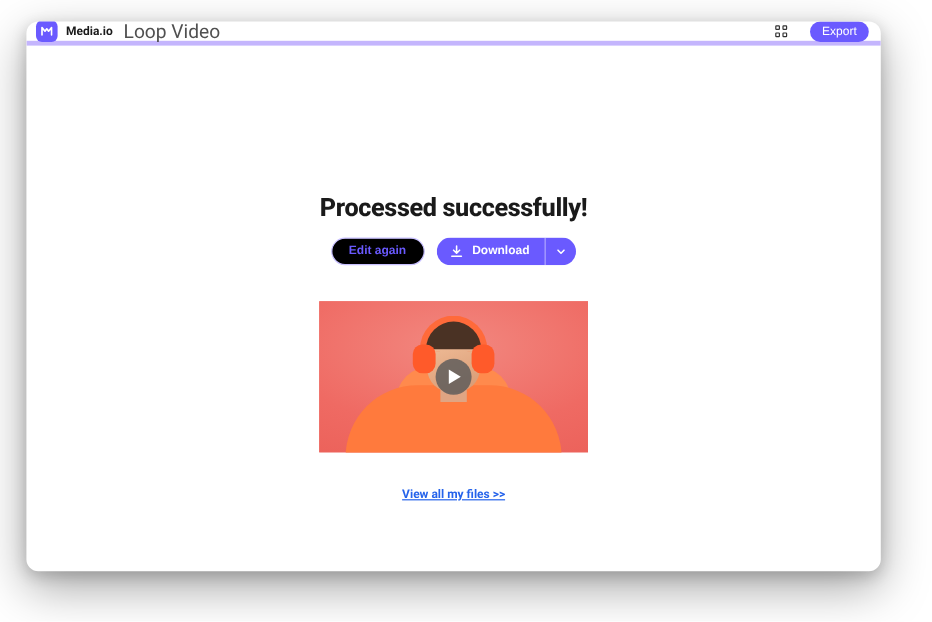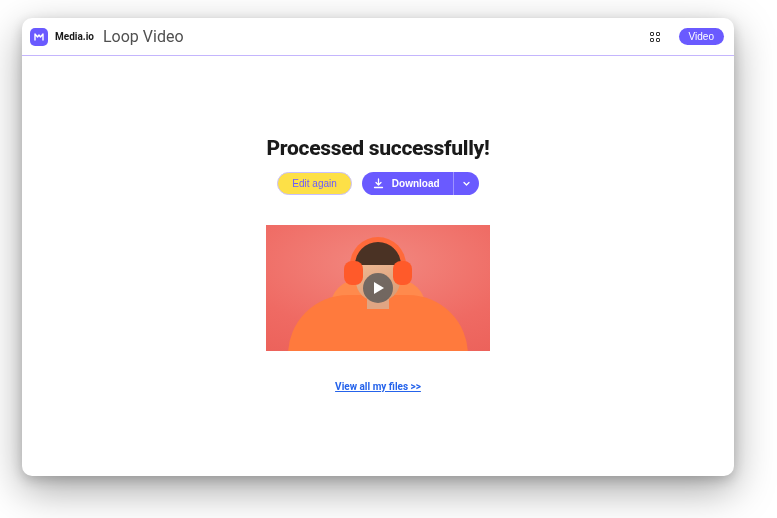--- a/index.html
+++ b/index.html
@@ -15,22 +15,22 @@
       left: 22px;
       top: 18px;
       width: 712px;
       height: 458px;
       background: #fff;
       border-radius: 10px;
       box-shadow: 0 14px 40px rgba(0,0,0,0.35), 0 4px 12px rgba(0,0,0,0.18);
       overflow: hidden;
     }
     .header {
-      height: 38px;
-      border-bottom: 1px solid #c4b5fd;
+      height: 20px;
+      border-bottom: 4px solid #c4b5fd;
       display: flex;
       align-items: center;
       padding: 0 10px 0 8px;
       gap: 7px;
     }
     .logo {
       width: 18px;
       height: 18px;
       background: #6a5aff;
       border-radius: 5px;
@@ -86,35 +86,36 @@
       display: flex;
       flex-direction: column;
       align-items: center;
       padding-top: 80px;
     }
     .title {
       font-size: 21px;
       font-weight: 800;
       color: #1a1a1a;
       letter-spacing: -0.3px;
+      margin-top: 44px;
     }
     .actions {
       margin-top: 12px;
       display: flex;
       align-items: center;
       gap: 10px;
     }
     .btn-outline {
-      background: #fde047;
+      background: #000000;
       color: #6a5aff;
       border: 1px solid #c8c0ff;
       border-radius: 14px;
       padding: 5px 14px;
       font-size: 10px;
-      font-weight: 400;
+      font-weight: 700;
       cursor: pointer;
       text-align: center;
     }
     .download-group {
       display: flex;
       align-items: stretch;
       border-radius: 14px;
       overflow: hidden;
     }
     .btn-download {
@@ -276,21 +277,21 @@
     </div>
     <span class="brand">Media.io</span>
     <span class="tool-name">Loop Video</span>
     <div class="spacer"></div>
     <div class="grid-icon">
       <span></span>
         <span></span>
         <span></span>
         <span></span>
     </div>
-    <button class="export-btn">Video</button>
+    <button class="export-btn">Export</button>
   </div>
 
   <div class="content">
     <h1 class="title">Processed successfully!</h1>
 
     <div class="actions">
       <button class="btn-outline">Edit again</button>
       <div class="download-group">
         <button class="btn-download">
           <span class="dl-icon">

